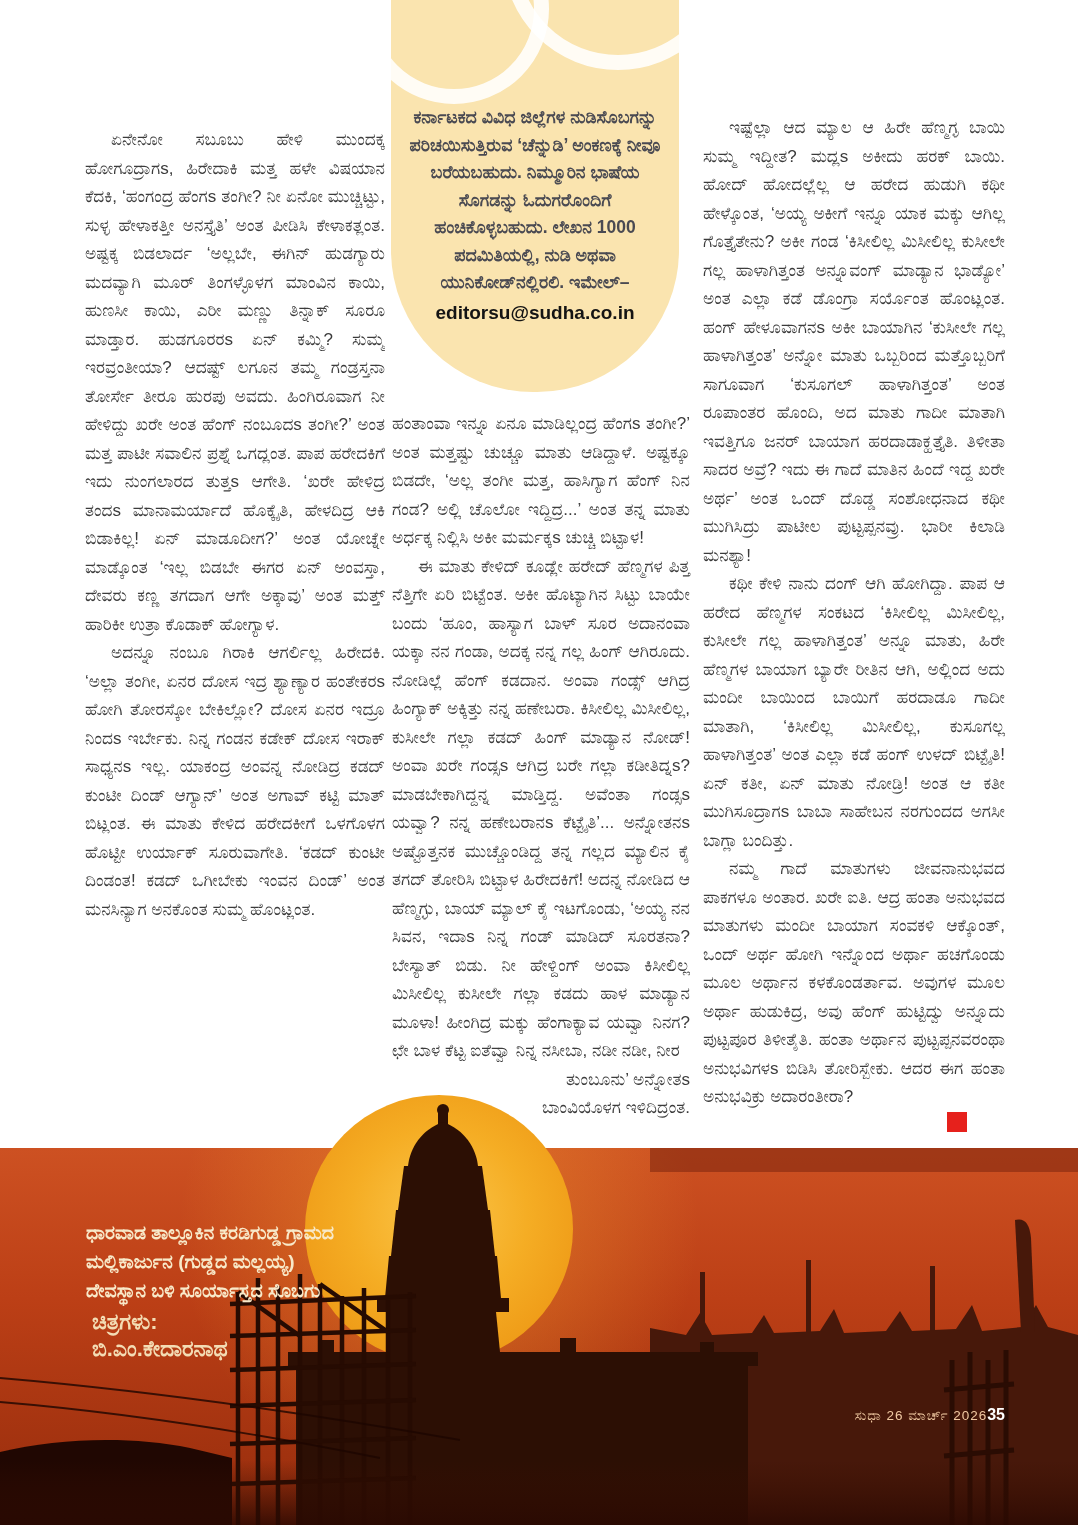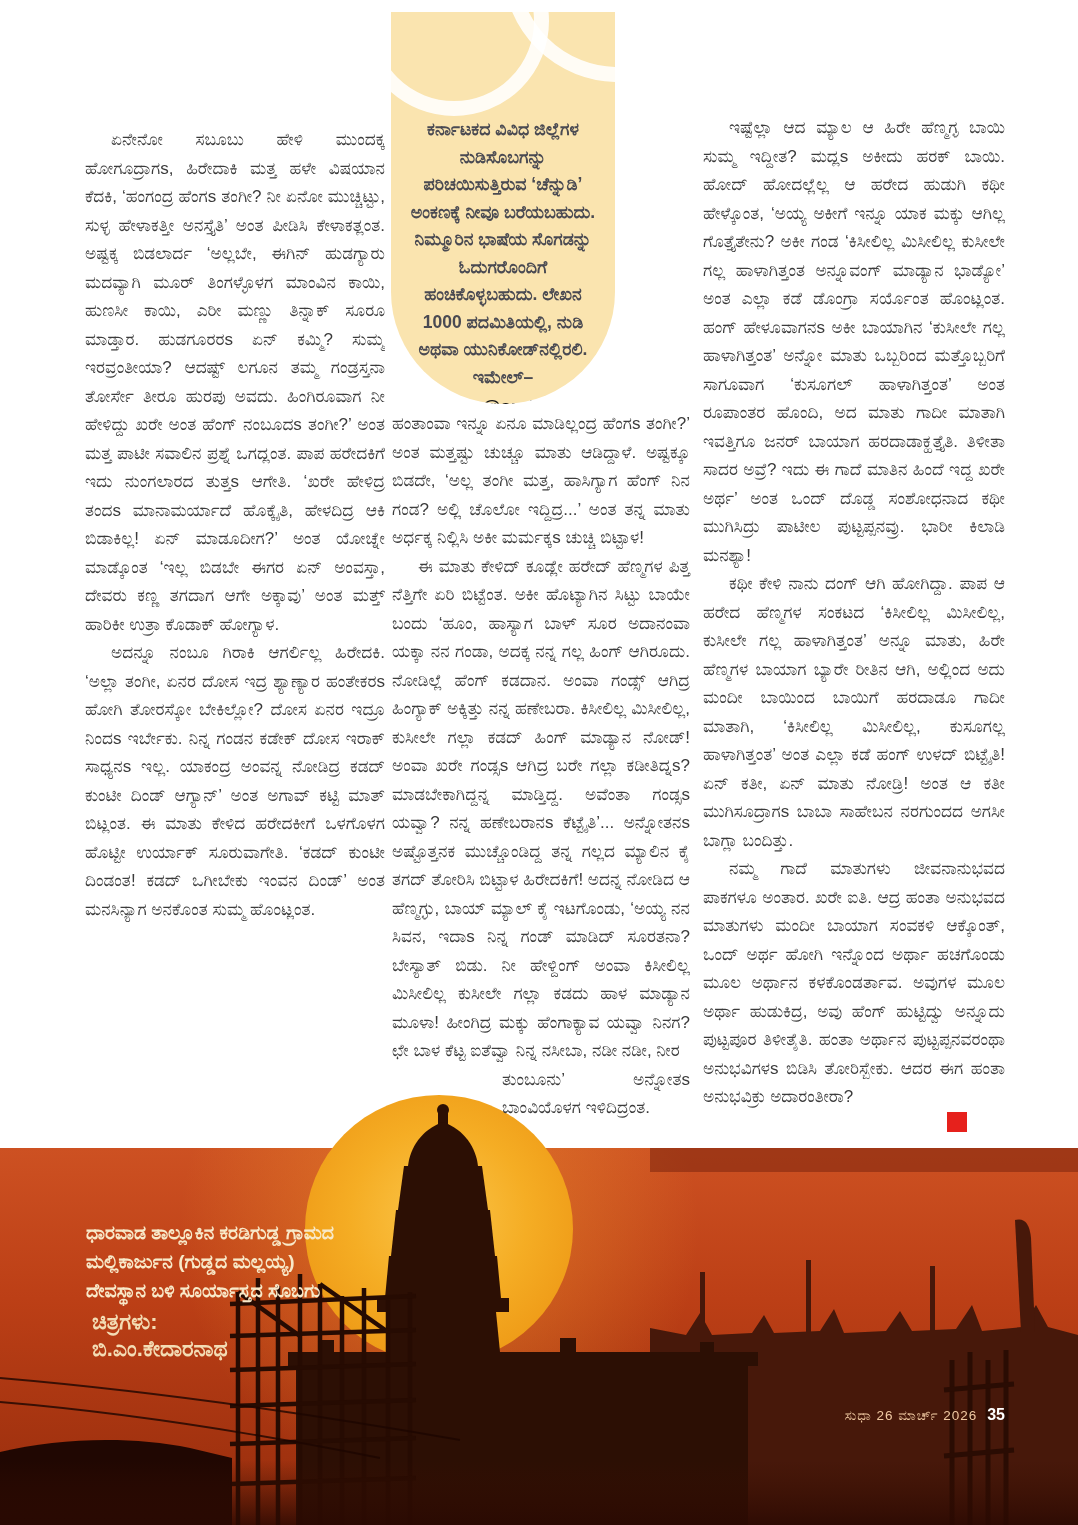--- a/index.html
+++ b/index.html
@@ -18,32 +18,31 @@
     font-size:17px;
     line-height:28.5px;
     text-align:justify;
     z-index:3;
   }
   .col p { text-indent:26px; }
   .col p.noindent { text-indent:0; }
   #col-left  { left:85px;  top:126px; width:300px; height:1016px; overflow:hidden; }
   #col-mid   { left:392px; top:410px; width:298px; }
   #col-right { left:703px; top:114px; width:302px; height:1032px; overflow:hidden; }
-  #mid-tail  { padding-left:110px; text-indent:0; }
+  #mid-tail  { text-align:right; padding-left:110px; text-indent:0; }
 
   
   .callout {
     position:absolute;
     left:391px; top:0;
-    width:224px; height:392px;
+    width:288px; height:392px;
     background:#fae4af;
     border-radius:0 0 142px 142px;
     overflow:hidden;
     z-index:2;
-    margin-top:12px;
   }
   .ring {
     position:absolute;
     border:15px solid rgba(255,255,255,0.88);
     border-radius:50%;
   }
   .ring.a { width:230px; height:230px; left:112px; top:-160px; }
   .ring.b { width:190px; height:190px; left:-32px; top:-86px; }
   .callout-text {
     position:absolute;
@@ -97,21 +96,20 @@
     font-size:22px;
     line-height:27px;
     font-weight:bold;
     z-index:5;
   }
   .footer {
     position:absolute;
     right:73px; top:1406px;
     display:flex;
     align-items:baseline;
-    gap:10px;
     z-index:5;
   }
   .footer .date { color:#f0c9a2; font-size:13.5px; letter-spacing:1px; }
   .footer .num  { color:#ffffff; font-size:16px; font-weight:bold; }
 </style>
 </head>
 <body>
 
 <div class="callout">
   <div class="ring a"></div>

